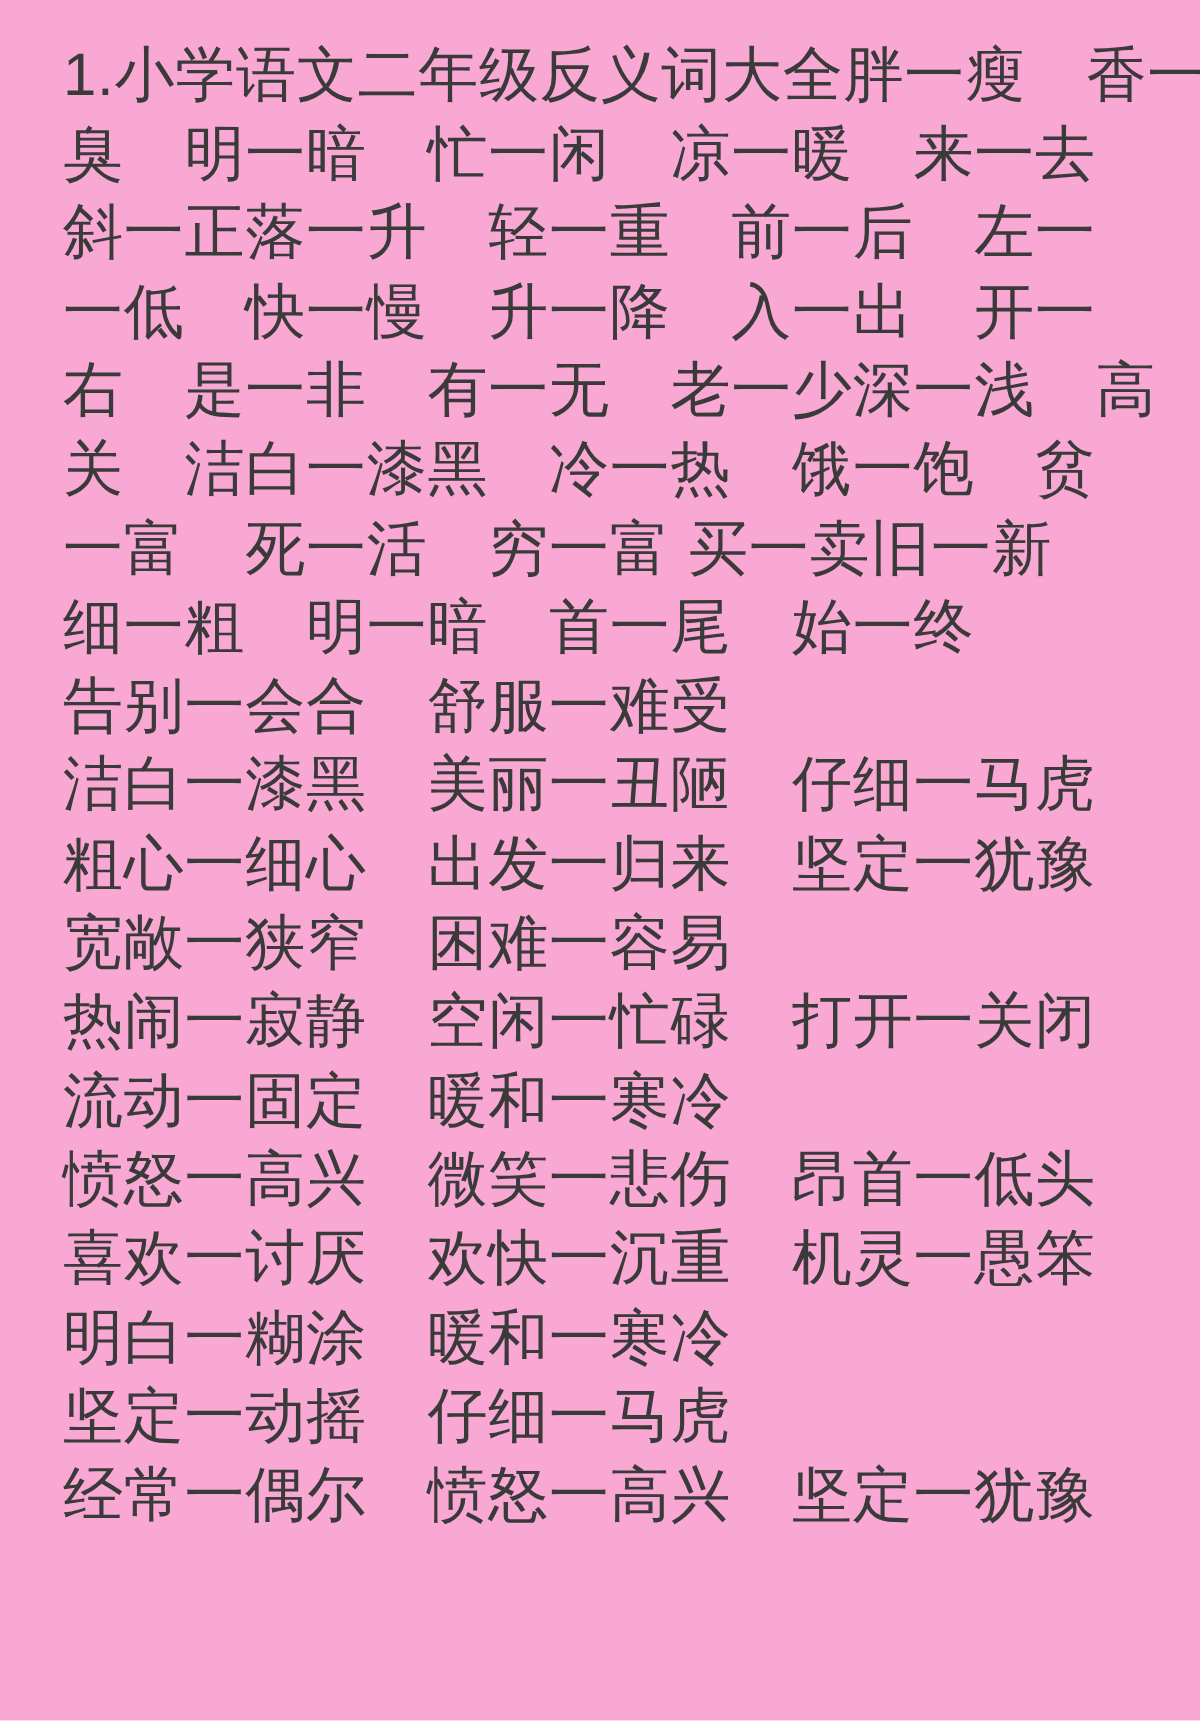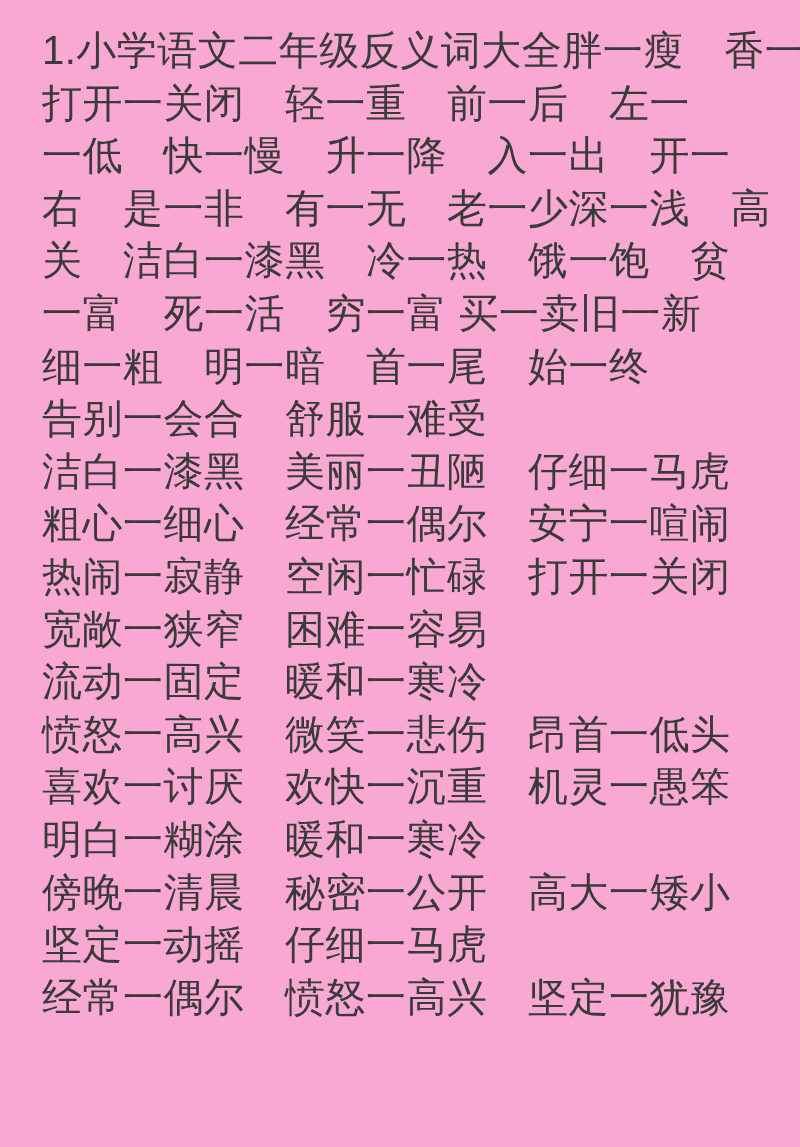--- a/index.html
+++ b/index.html
@@ -28,32 +28,32 @@
     white-space: nowrap;
     height: 52.6px;
   }
 </style>
 </head>
 <body>
 
 <div class="page">
   <div class="doc">
     <div class="text-line">1.小学语文二年级反义词大全胖一瘦　香一</div>
-    <div class="text-line">打开一关闭　轻一重　前一后　左一</div>
+    <div class="text-line">臭　明一暗　忙一闲　凉一暖　来一去</div>
+    <div class="text-line">斜一正落一升　轻一重　前一后　左一</div>
     <div class="text-line">一低　快一慢　升一降　入一出　开一</div>
     <div class="text-line">右　是一非　有一无　老一少深一浅　高</div>
     <div class="text-line">关　洁白一漆黑　冷一热　饿一饱　贫</div>
     <div class="text-line">一富　死一活　穷一富 买一卖旧一新</div>
     <div class="text-line">细一粗　明一暗　首一尾　始一终</div>
     <div class="text-line">告别一会合　舒服一难受</div>
     <div class="text-line">洁白一漆黑　美丽一丑陋　仔细一马虎</div>
-    <div class="text-line">粗心一细心　经常一偶尔　安宁一喧闹</div>
+    <div class="text-line">粗心一细心　出发一归来　坚定一犹豫</div>
+    <div class="text-line">宽敞一狭窄　困难一容易</div>
     <div class="text-line">热闹一寂静　空闲一忙碌　打开一关闭</div>
-    <div class="text-line">宽敞一狭窄　困难一容易</div>
     <div class="text-line">流动一固定　暖和一寒冷</div>
     <div class="text-line">愤怒一高兴　微笑一悲伤　昂首一低头</div>
     <div class="text-line">喜欢一讨厌　欢快一沉重　机灵一愚笨</div>
     <div class="text-line">明白一糊涂　暖和一寒冷</div>
-    <div class="text-line">傍晚一清晨　秘密一公开　高大一矮小</div>
     <div class="text-line">坚定一动摇　仔细一马虎</div>
     <div class="text-line">经常一偶尔　愤怒一高兴　坚定一犹豫</div>
   </div>
 </div>
 
 </body></html>

